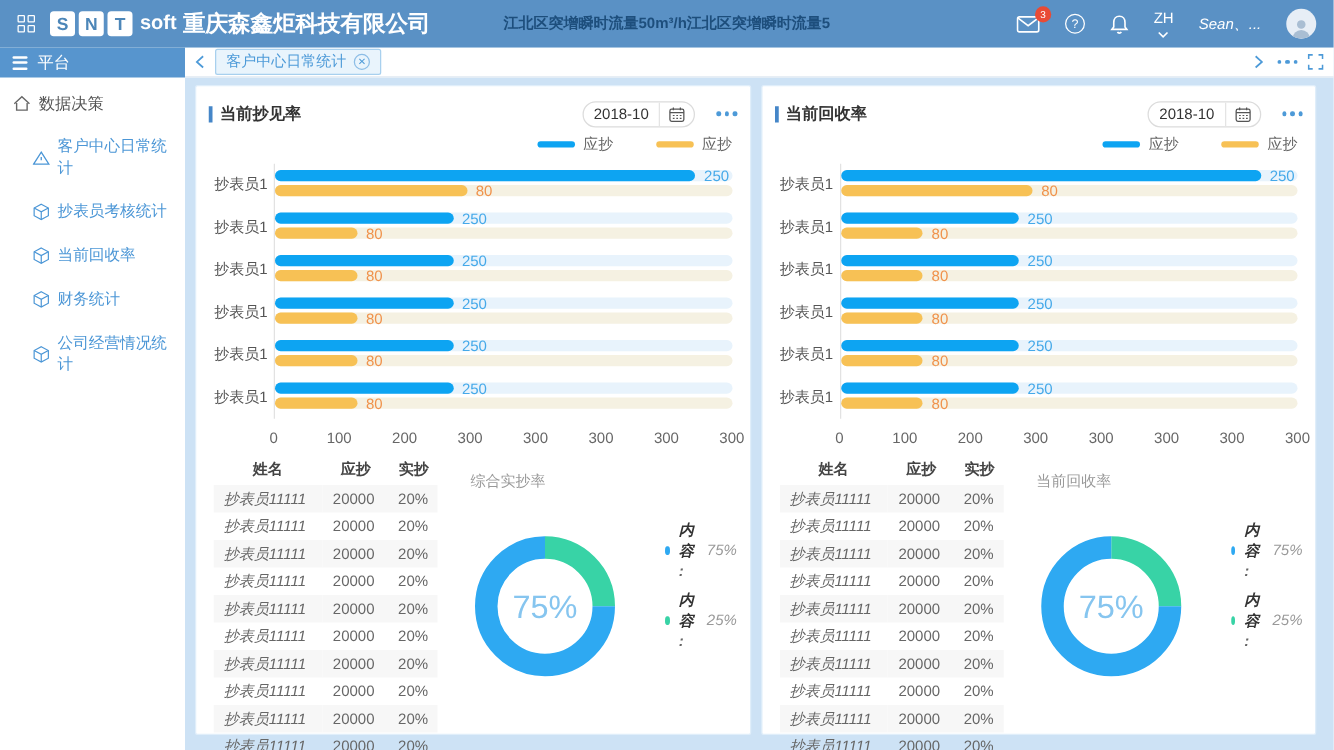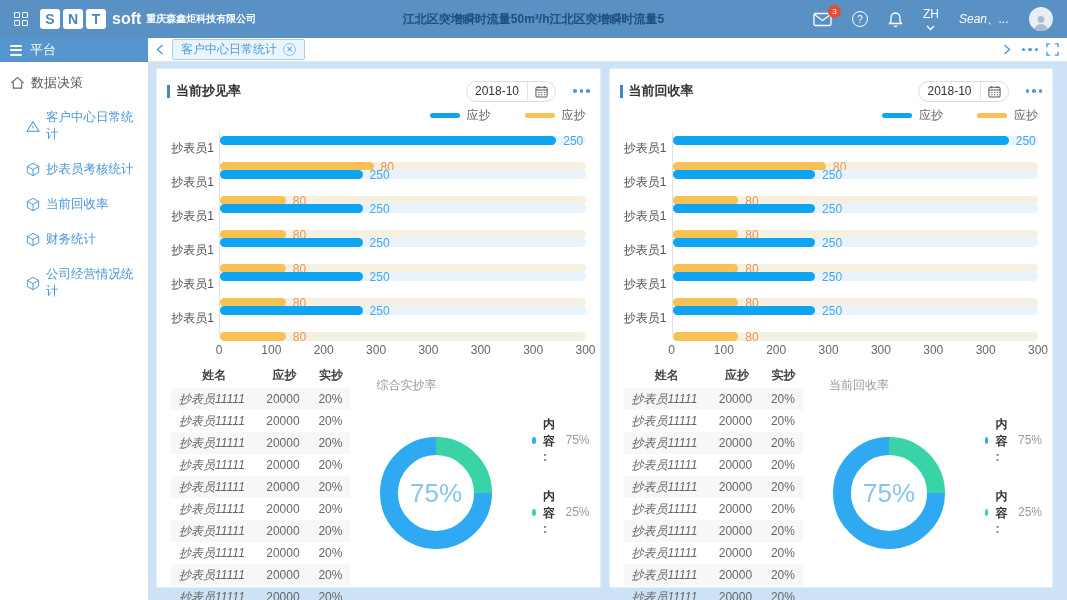--- a/index.html
+++ b/index.html
@@ -7,21 +7,21 @@
   body { font-family:"Liberation Sans","DejaVu Sans",sans-serif; background:#fff; }
   .app { width:1067px; height:600px; display:flex; flex-direction:column; }
 
   
   .topbar { height:38px; background:#5a91c5; display:flex; align-items:center; padding:0 14px; position:relative; flex:0 0 38px; }
   .grid-icon { display:grid; grid-template-columns:6px 6px; grid-template-rows:6px 6px; gap:2px; margin-right:12px; cursor:pointer; }
   .grid-icon i { border:1.5px solid #fff; border-radius:1px; }
   .logo { display:flex; align-items:center; gap:3px; }
   .logo .box { width:20px; height:20px; background:#fff; border-radius:3px; color:#4c86b8; font-weight:bold; font-size:14px; display:flex; align-items:center; justify-content:center; }
   .logo .suffix { color:#fff; font-weight:bold; font-size:16px; margin:0 2px 0 3px; }
-  .logo .company { color:#fff; font-weight:bold; font-size:10px; }
+  .logo .company { color:#fff; font-weight:bold; font-size:18px; }
   .notice { position:absolute; left:50%; top:50%; transform:translate(-50%,-50%); color:#1d4e7c; font-size:12px; font-weight:bold; white-space:nowrap; }
   .top-right { margin-left:auto; display:flex; align-items:center; gap:20px; }
   .tr-item { position:relative; display:flex; align-items:center; cursor:pointer; color:#fff; }
   .badge { position:absolute; top:-7px; right:-9px; background:#e94b35; color:#fff; font-size:8px; min-width:13px; height:13px; border-radius:7px; display:flex; align-items:center; justify-content:center; padding:0 2px; }
   .help-circle { width:16px; height:16px; border:1.2px solid #fff; border-radius:50%; font-size:10px; display:flex; align-items:center; justify-content:center; color:#fff; }
   .lang { color:#fff; font-size:12px; display:flex; align-items:center; gap:4px;flex-direction:column; }
   .uname { color:#fff; font-size:12px; font-style:italic; }
   .avatar { width:24px; height:24px; border-radius:50%; background:#e7eef6; display:flex; align-items:flex-end; justify-content:center; overflow:hidden; }
 
   
@@ -56,21 +56,21 @@
   .legend-row { display:flex; justify-content:flex-end; align-items:center; gap:34px; height:24px; padding-right:4px; }
   .lg { display:flex; align-items:center; gap:7px; font-size:12px; color:#666; }
   .pill { width:30px; height:5px; border-radius:3px; }
   .pill.b { background:#0da4f2; } .pill.y { background:#f7c155; }
 
   .chart { margin-top:4px; }
   .plot { margin-left:52px; border-left:1px solid #e2e2e2; padding-right:4px; }
   .bar-group { position:relative; height:34px; padding-top:5px; }
   .cat { position:absolute; left:-56px; width:50px; top:50%; transform:translateY(-50%); text-align:right; font-size:12px; color:#555; }
   .track { position:relative; height:9px; border-radius:5px; }
-  .track.blue { background:#e8f3fc; margin-bottom:17px; }
+  .track.blue { background:#e8f3fc; margin-bottom:3px; }
   .track.yellow { background:#f5f1e2; }
   .fill { height:100%; border-radius:5px; }
   .track.blue .fill { background:#0da4f2; }
   .track.yellow .fill { background:#f7c155; }
   .val { position:absolute; top:50%; transform:translateY(-50%); font-size:12px; margin-left:7px; white-space:nowrap; }
   .val.vb { color:#45a9e9; } .val.vy { color:#f0924b; }
   .x-axis { position:relative; height:22px; margin-left:52px; margin-right:4px; }
   .x-axis span { position:absolute; transform:translateX(-50%); top:8px; font-size:12px; color:#666; }
 
   
@@ -80,21 +80,21 @@
   .rate-table td { font-size:12px; color:#666; padding:2.5px 2px; }
   .rate-table td:first-child { text-align:left; padding-left:8px;font-style:italic; }
   .rate-table td:nth-child(2) { text-align:right; padding-right:12px; }
   .rate-table td:nth-child(3) { text-align:right; padding-right:8px; }
   .rate-table tbody tr:nth-child(odd) { background:#f7f7f7; }
   .donut-area { flex:1; padding:14px 0 0 26px; position:relative; }
   .donut-label { font-size:12px; color:#999; }
   .donut-flex { display:flex; align-items:center; margin-top:22px; }
   .donut-svg { flex:0 0 120px; }
   .center-txt { font-size:26px; fill:#86c5ef; font-family:"Liberation Sans",sans-serif; }
-  .d-legend { margin-left:36px; margin-bottom:34px; display:flex; flex-direction:column; gap:24px; }
+  .d-legend { margin-left:36px; margin-bottom:34px; display:flex; flex-direction:column; gap:8px;font-style:italic; }
   .d-item { display:flex; align-items:center; gap:7px; font-size:12px; }
   .dot { width:7px; height:7px; border-radius:50%; }
   .dot.b { background:#2ea9f2; } .dot.t { background:#38d3a6; }
   .d-name { color:#333; font-weight:bold; }
   .d-name::after { content:" : "; color:#666; font-weight:bold; }
   .d-val { color:#999; }
 </style>
 </head>
 <body>
 

